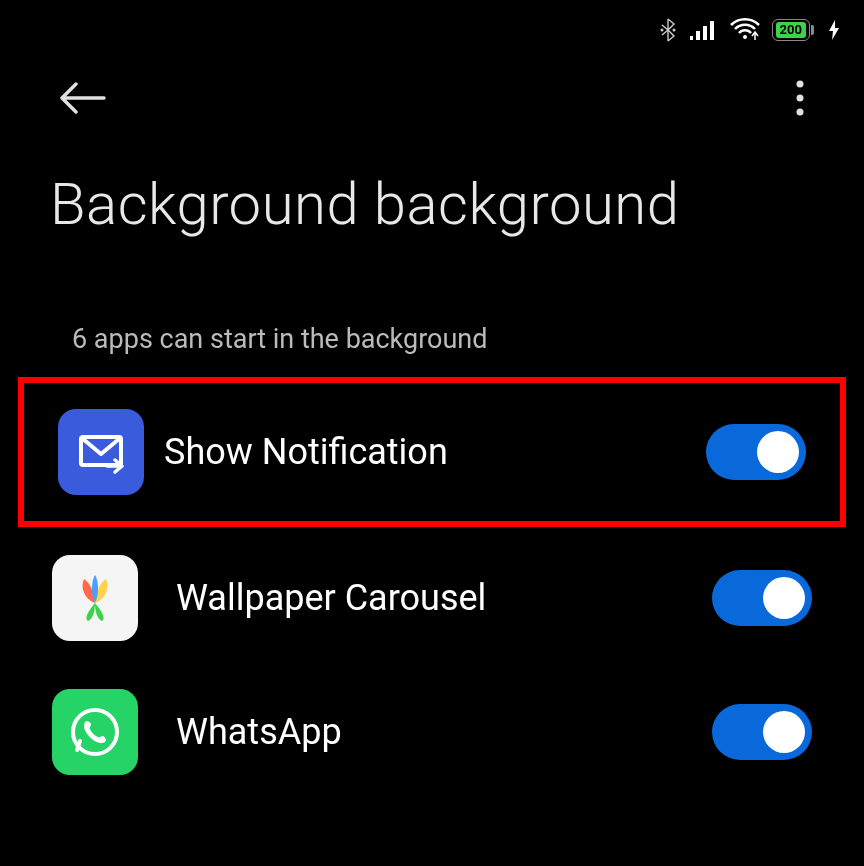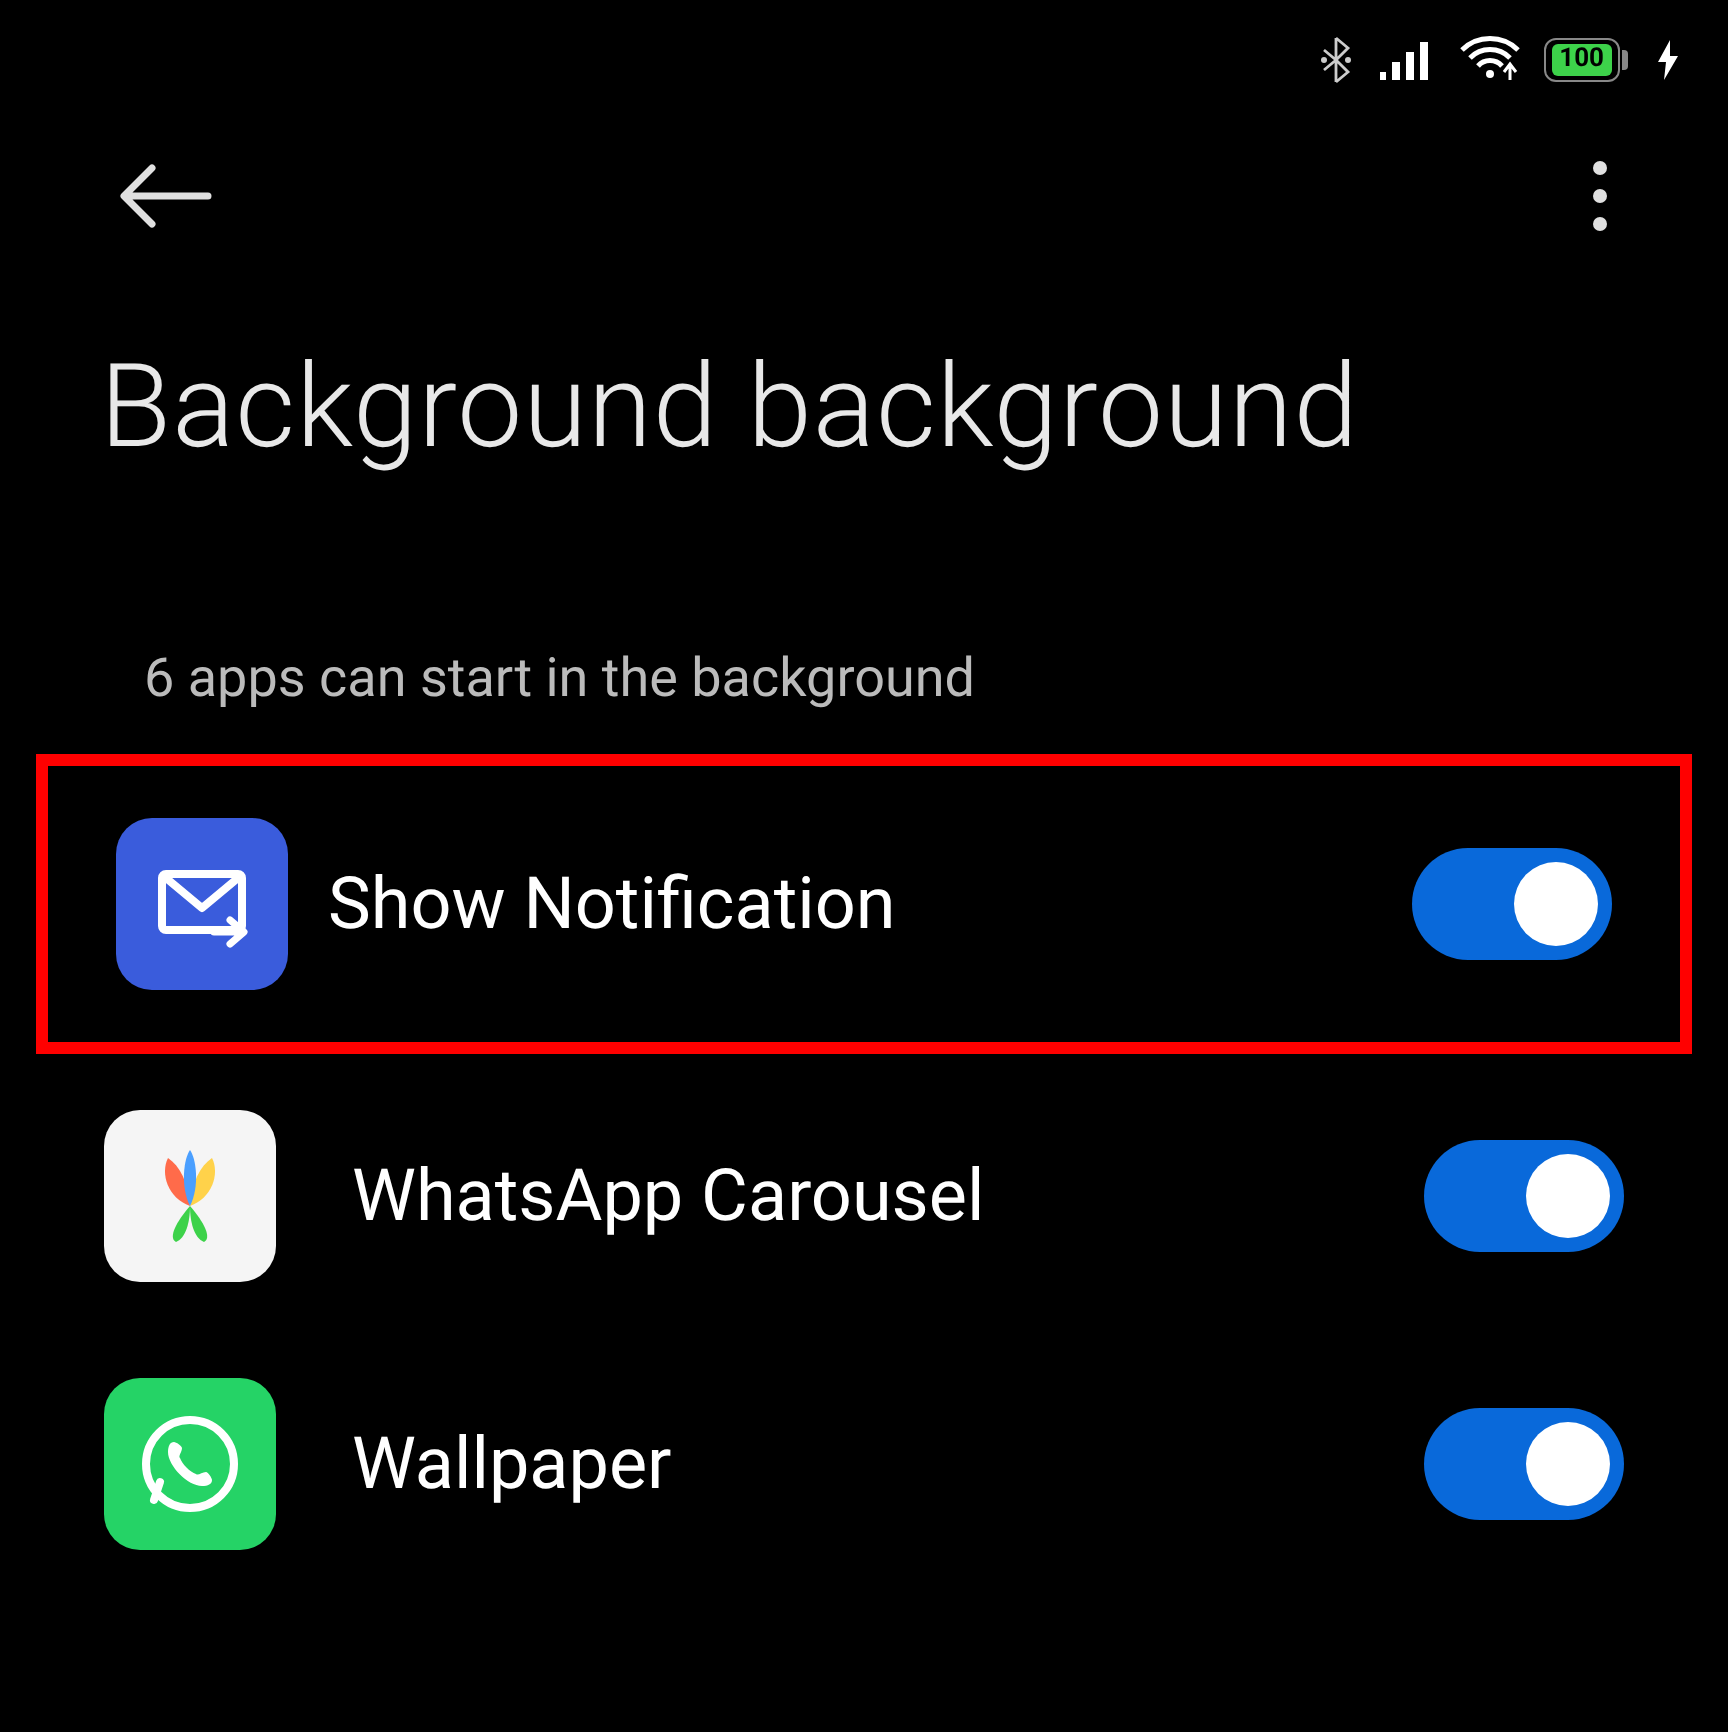--- a/index.html
+++ b/index.html
@@ -158,21 +158,21 @@
   <span>
     <svg width="30" height="24" viewBox="0 0 30 24">
       <path d="M15 21 A2 2 0 1 0 15 17 A2 2 0 1 0 15 21" fill="#fff"></path>
       <path d="M9 15 A8 8 0 0 1 21 15" stroke="#fff" stroke-width="2.5" fill="none"></path>
       <path d="M5 11 A14 14 0 0 1 25 11" stroke="#fff" stroke-width="2.5" fill="none"></path>
       <path d="M1 7 A20 20 0 0 1 29 7" stroke="#fff" stroke-width="2.5" fill="none"></path>
       <path d="M25 14 L25 22 M22 18 L25 14 L28 18" stroke="#fff" stroke-width="1.5" fill="none"></path>
     </svg>
   </span>
   <span class="battery-badge">
-    <span class="battery-fill">100</span>
+    <span class="battery-fill">200</span>
     <span class="battery-tip"></span>
   </span>
   <span class="bolt">
     <svg width="12" height="20" viewBox="0 0 12 20">
         <path d="M7 0 L1 11 L5 11 L4 20 L11 8 L7 8 Z" fill="#fff"></path>
       </svg>
   </span>
 </div>
 
 <div class="nav-bar">
@@ -212,33 +212,33 @@
   <div class="row">
     <div class="app-icon white">
       <svg width="58" height="58" viewBox="0 0 58 58">
         <path class="tulip-petal-l" d="M29 34 C18 30 14 18 18 10 C24 14 28 22 29 34 Z"></path>
         <path class="tulip-petal-r" d="M29 34 C40 30 44 18 40 10 C34 14 30 22 29 34 Z"></path>
         <path class="tulip-petal-c" d="M29 34 C24 24 26 10 29 6 C32 10 34 24 29 34 Z"></path>
         <path class="tulip-leaf" d="M29 34 C22 42 18 50 22 52 C27 50 29 42 29 34 Z"></path>
         <path class="tulip-leaf" d="M29 34 C36 42 40 50 36 52 C31 50 29 42 29 34 Z"></path>
       </svg>
     </div>
-    <div class="app-label">WhatsApp Carousel</div>
+    <div class="app-label">Wallpaper Carousel</div>
     <div class="toggle">
       <div class="toggle-knob"></div>
     </div>
   </div>
 
   <div class="row">
     <div class="app-icon green">
       <svg width="58" height="58" viewBox="0 0 58 58">
         <circle cx="29" cy="29" r="22" fill="none" stroke="#fff" stroke-width="4"></circle>
         <path d="M11 47 L14 38" stroke="#fff" stroke-width="4" stroke-linecap="round"></path>
         <path d="M21 18 C19 18 18 20 18 23 C18 30 28 40 35 40 C38 40 40 39 40 37 C40 36 38 33 37 33 C35 33 33 35 32 34 C29 33 25 29 24 26 C23 25 25 23 25 21 C25 20 22 18 21 18 Z" fill="#fff"></path>
       </svg>
     </div>
-    <div class="app-label">Wallpaper</div>
+    <div class="app-label">WhatsApp</div>
     <div class="toggle">
       <div class="toggle-knob"></div>
     </div>
   </div>
 
 </div>
 
 </body></html>

